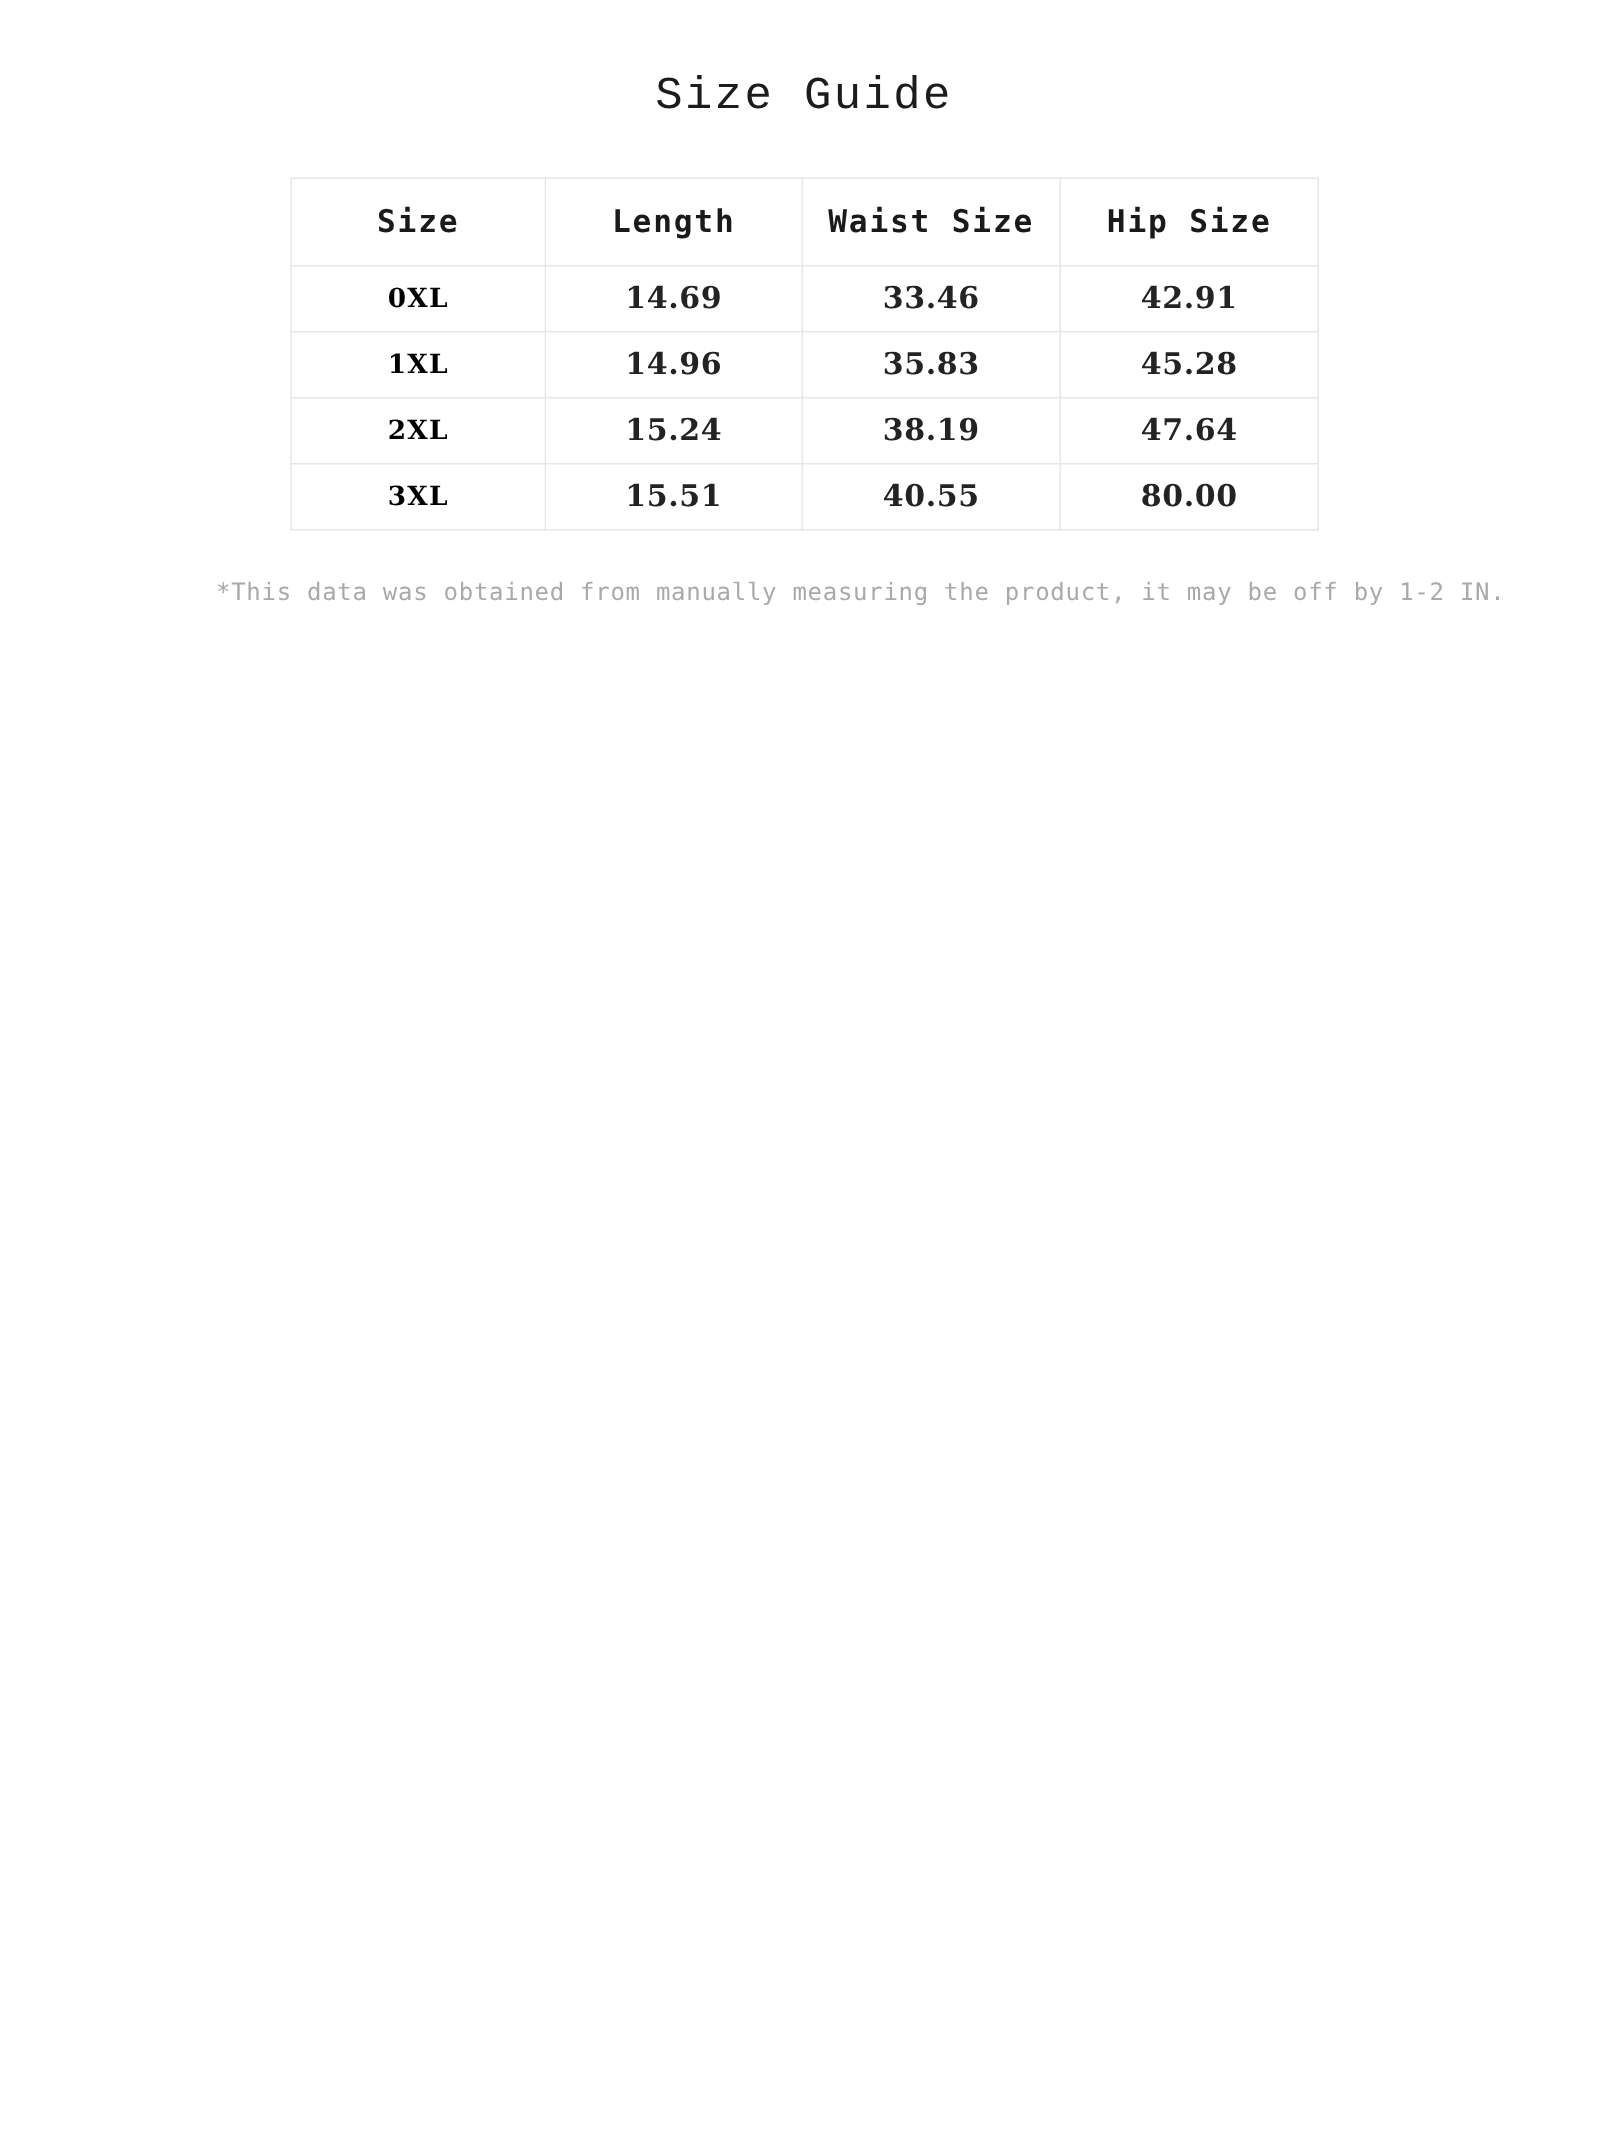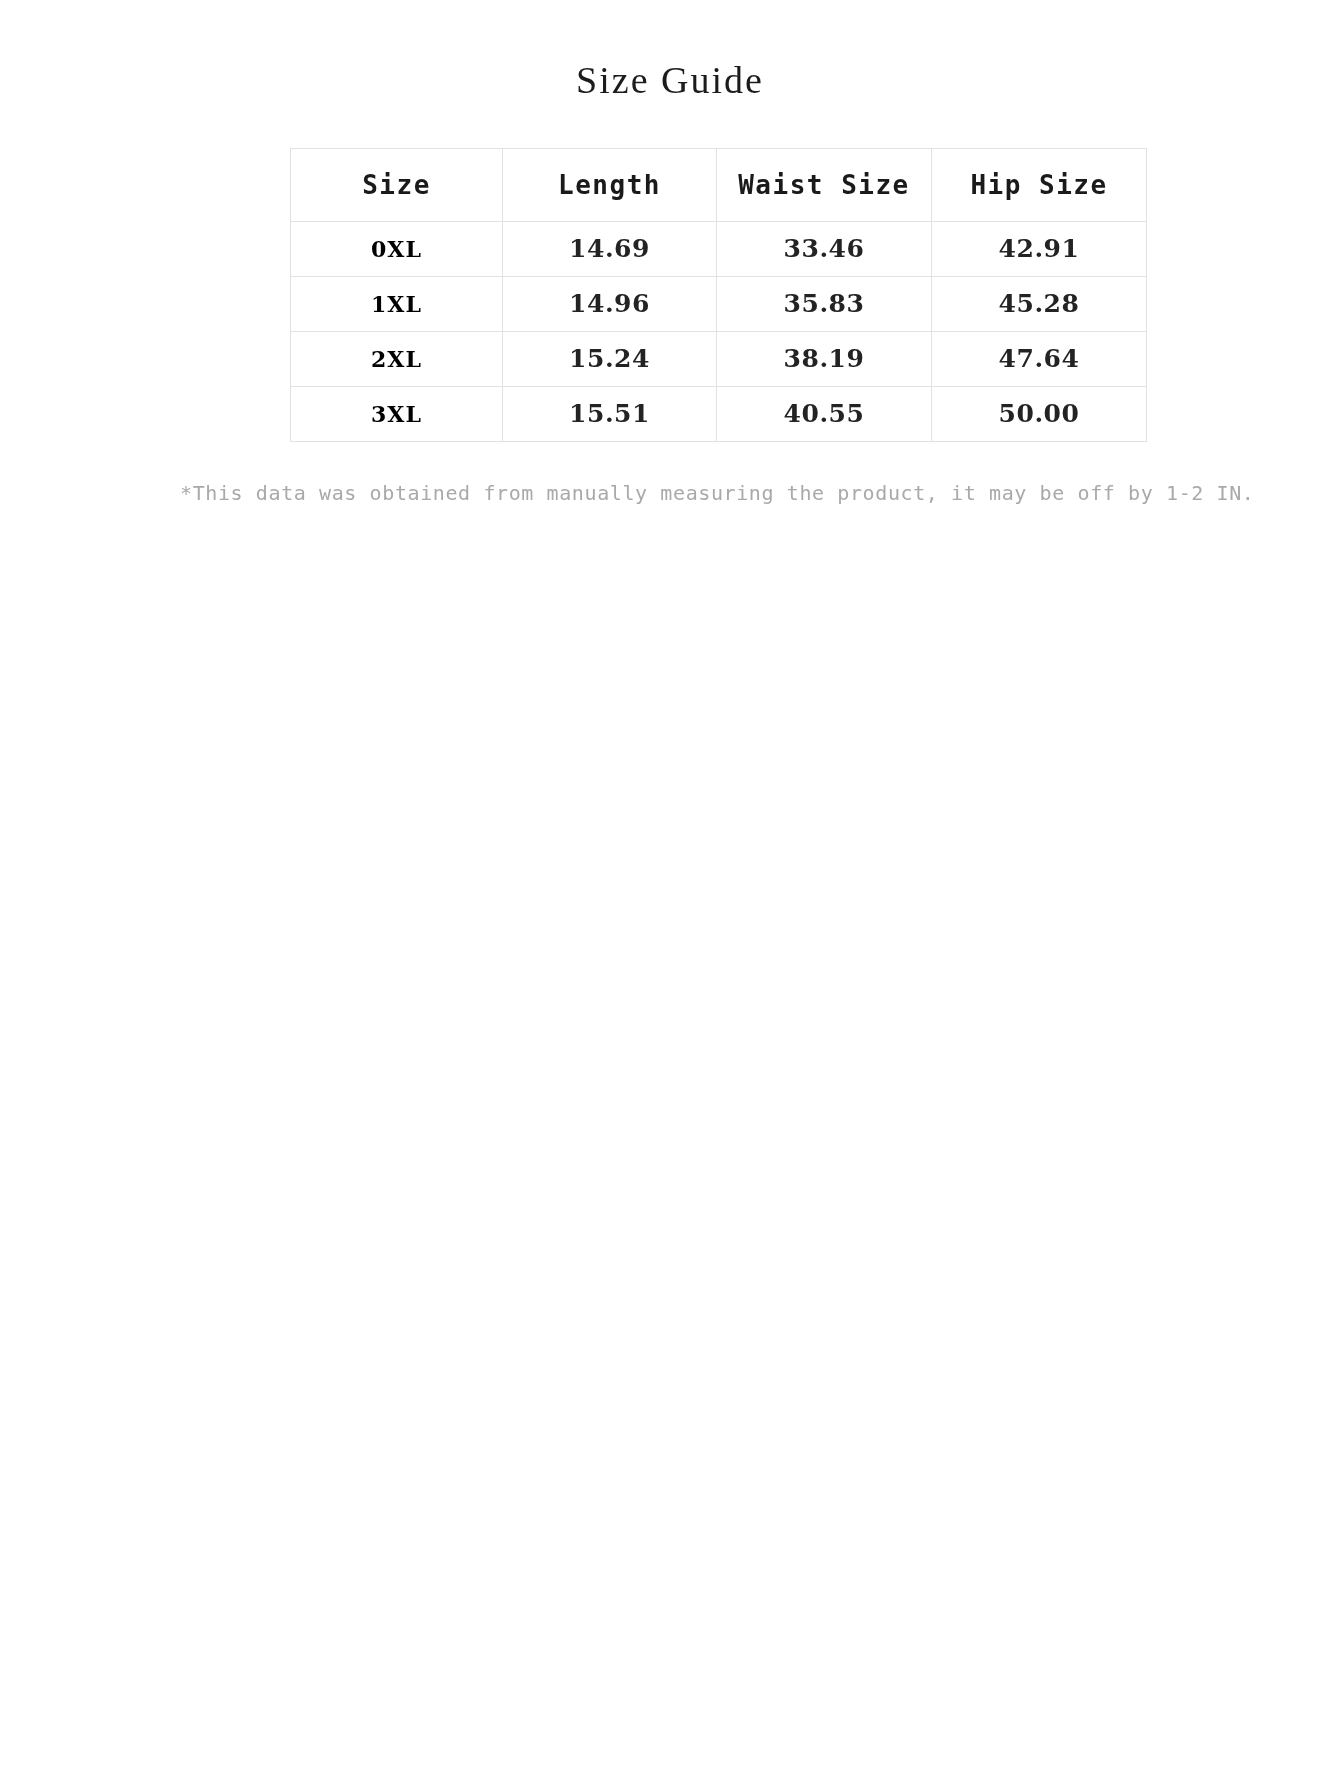--- a/index.html
+++ b/index.html
@@ -17,41 +17,40 @@
   .page {
     width: 1340px;
     height: 1785px;
     position: relative;
     background: #ffffff;
     box-sizing: border-box;
   }
 
   .title {
     text-align: center;
-    font-family: Liberation Serif, serif;
+    font-family: Liberation Mono, monospace;
     font-size: 38px;
     color: #1c1c1c;
     letter-spacing: 2px;
     padding-top: 58px;
     line-height: 1.2;
     font-weight: 400;
   }
 
   .table-wrap {
     margin: 0 auto;
     width: 856px;
     padding-top: 44px;
   }
 
   table.size-table {
     width: 856px;
     border-collapse: collapse;
     table-layout: fixed;
     background: #ffffff;
-    margin-left: 48px;
   }
 
   table.size-table th,
   table.size-table td {
     border: 1px solid #e2e2e2;
     text-align: center;
     vertical-align: middle;
     background: #ffffff;
   }
 
@@ -139,21 +138,21 @@
         <tr>
           <td class="size-cell">2XL</td>
           <td>15.24</td>
           <td>38.19</td>
           <td>47.64</td>
         </tr>
         <tr>
           <td class="size-cell">3XL</td>
           <td>15.51</td>
           <td>40.55</td>
-          <td>50.00</td>
+          <td>80.00</td>
         </tr>
       </tbody>
     </table>
   </div>
 
   <div class="footnote">*This data was obtained from manually measuring the product, it may be off by 1-2 IN.</div>
 
 </div>
 
 </body></html>

